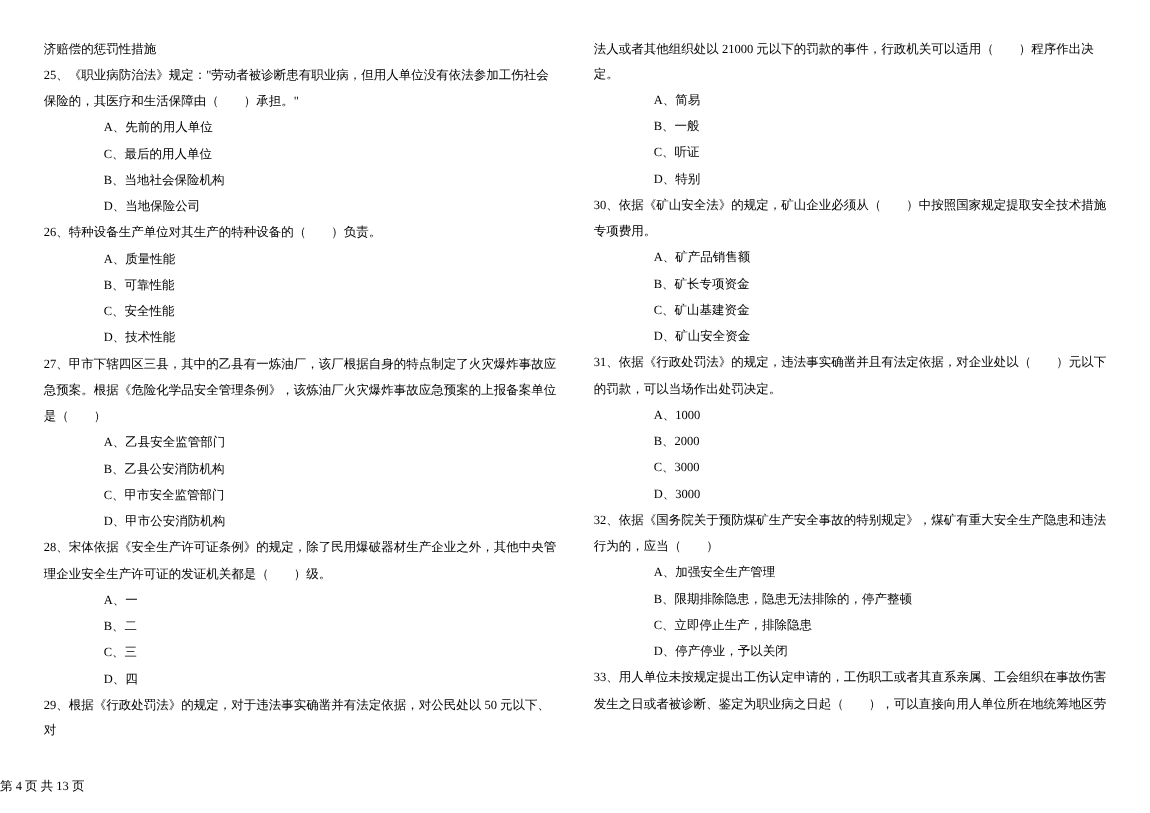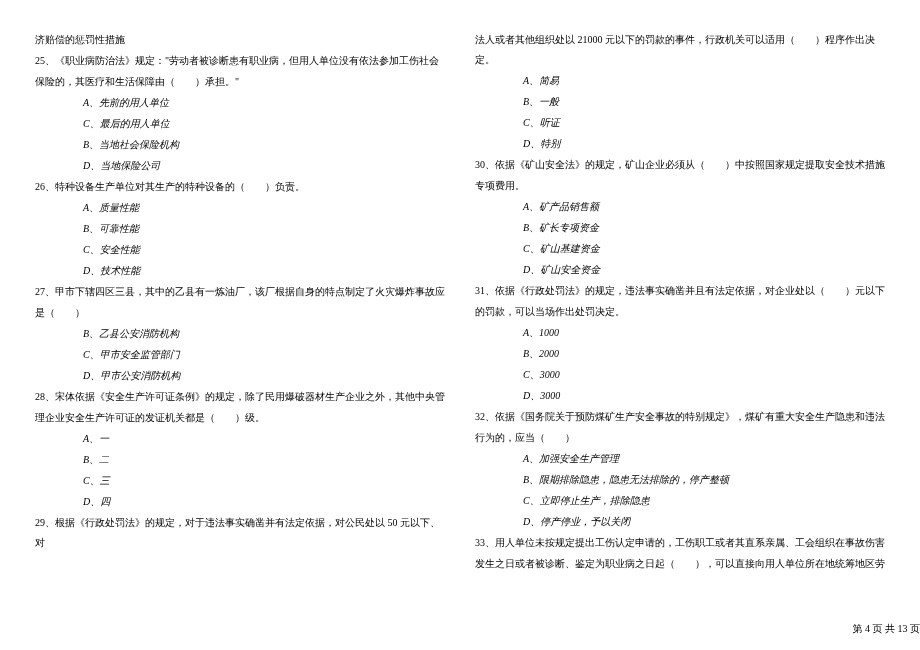--- a/index.html
+++ b/index.html
@@ -24,28 +24,27 @@
     }
     .column {
       flex: 1;
       line-height: 2.0;
     }
     .line {
       margin-bottom: 1px;
     }
     .indent-1 {
       padding-left: 48px;
-      font-style: italic;
     }
     .footer {
       position: absolute;
       bottom: 14px;
       left: 0;
       right: 0;
-      text-align: right;
+      text-align: left;
       font-size: 10px;
     }
   </style>
 </head>
 <body>
 
 <div class="page-container">
   <div class="column">
     <div class="line">济赔偿的惩罚性措施</div>
 
@@ -56,21 +55,23 @@
     <div class="line indent-1">B、当地社会保险机构</div>
     <div class="line indent-1">D、当地保险公司</div>
 
     <div class="line">26、特种设备生产单位对其生产的特种设备的（　　）负责。</div>
     <div class="line indent-1">A、质量性能</div>
     <div class="line indent-1">B、可靠性能</div>
     <div class="line indent-1">C、安全性能</div>
     <div class="line indent-1">D、技术性能</div>
 
     <div class="line">27、甲市下辖四区三县，其中的乙县有一炼油厂，该厂根据自身的特点制定了火灾爆炸事故应</div>
+    <div class="line">急预案。根据《危险化学品安全管理条例》，该炼油厂火灾爆炸事故应急预案的上报备案单位</div>
     <div class="line">是（　　）</div>
+    <div class="line indent-1">A、乙县安全监管部门</div>
     <div class="line indent-1">B、乙县公安消防机构</div>
     <div class="line indent-1">C、甲市安全监管部门</div>
     <div class="line indent-1">D、甲市公安消防机构</div>
 
     <div class="line">28、宋体依据《安全生产许可证条例》的规定，除了民用爆破器材生产企业之外，其他中央管</div>
     <div class="line">理企业安全生产许可证的发证机关都是（　　）级。</div>
     <div class="line indent-1">A、一</div>
     <div class="line indent-1">B、二</div>
     <div class="line indent-1">C、三</div>
     <div class="line indent-1">D、四</div>

